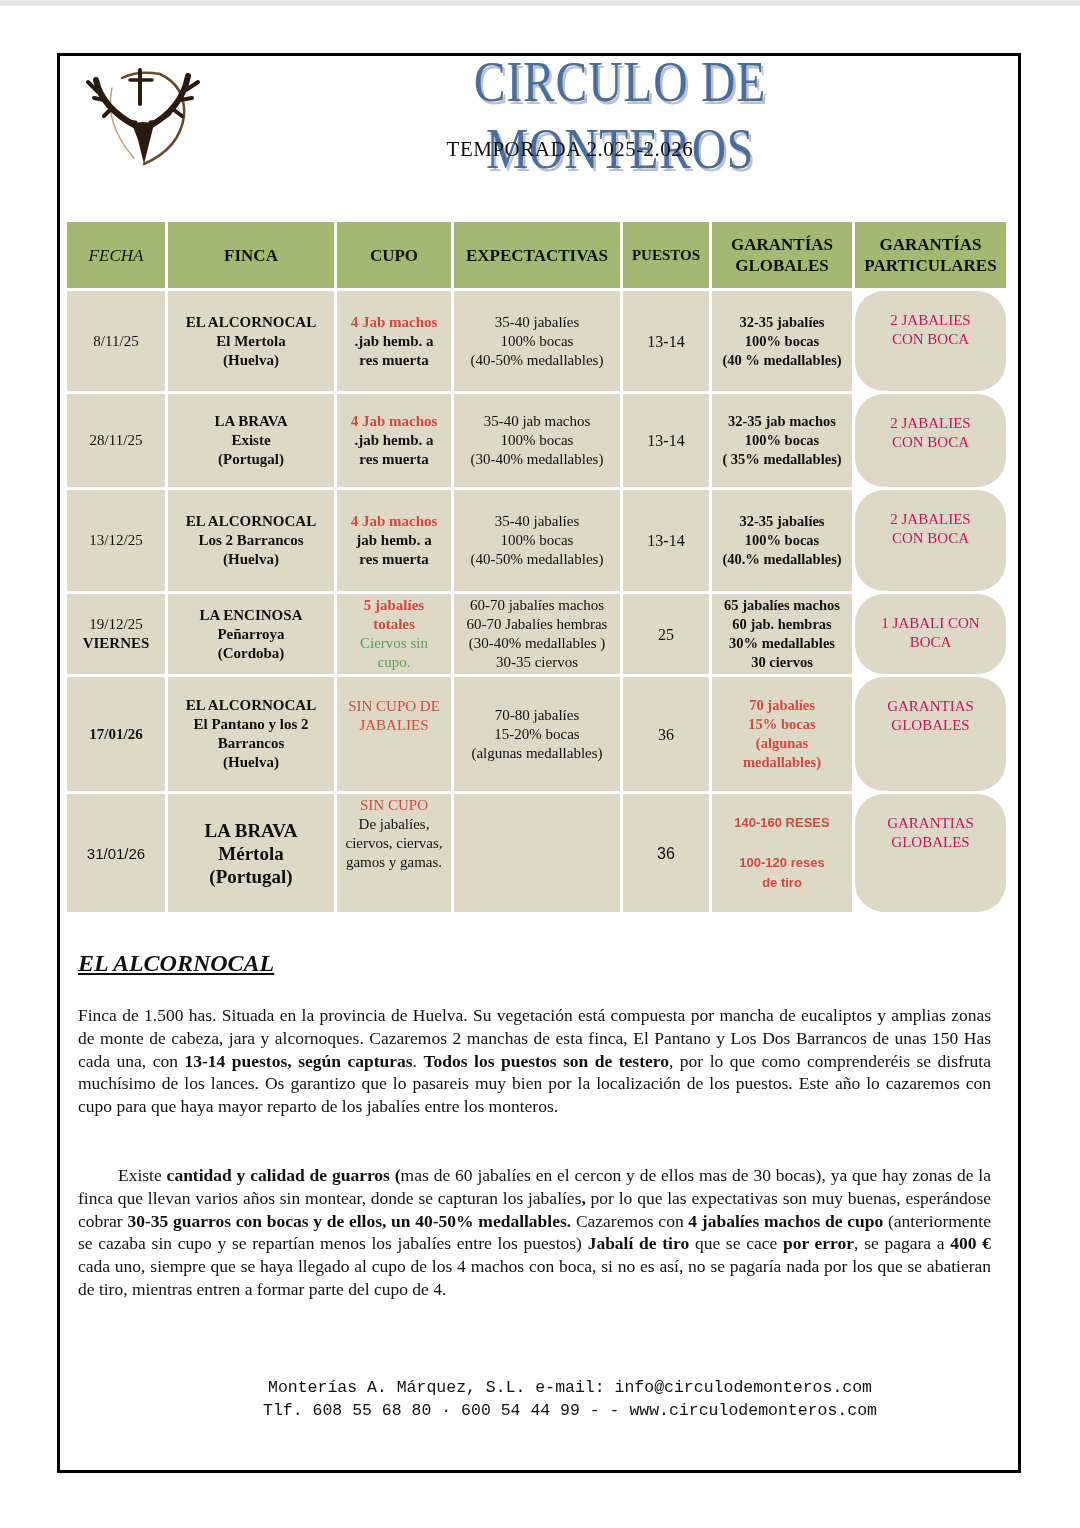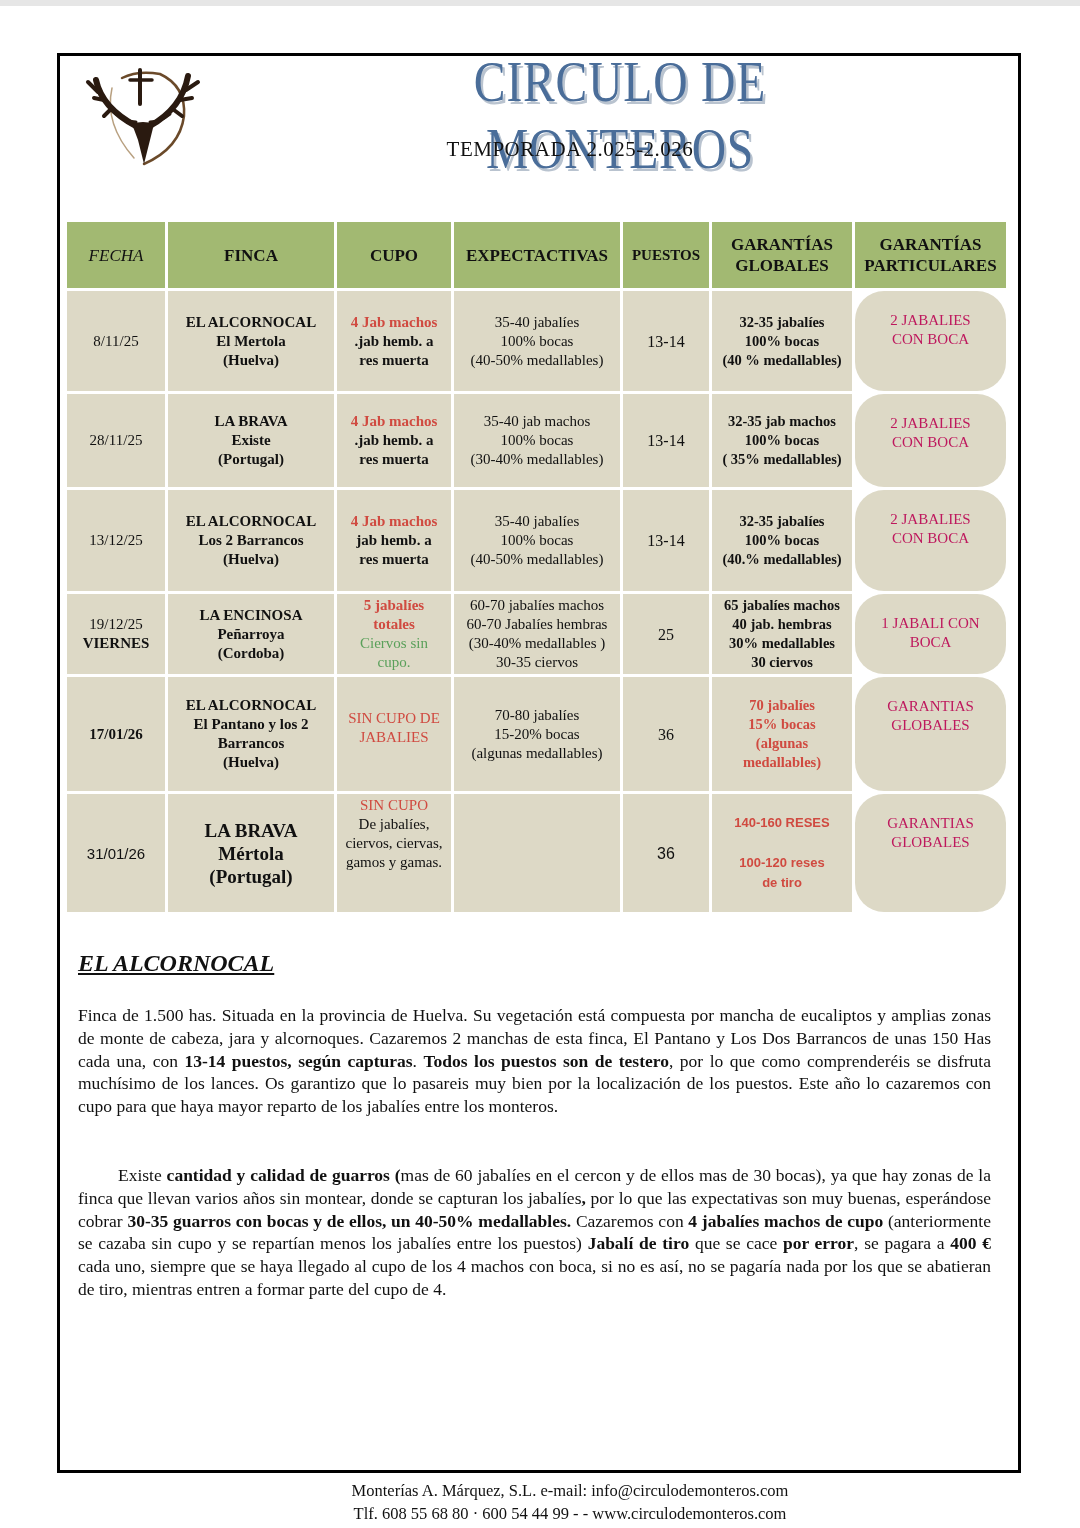--- a/index.html
+++ b/index.html
@@ -48,22 +48,22 @@
     position: absolute; left: 78px; top: 950px; font-size: 24px; font-style: italic; font-weight: bold;
     text-decoration: underline;
   }
   .para {
     position: absolute; left: 78px; width: 913px; font-size: 17.5px; line-height: 22.8px;
     text-align: justify; margin: 0;
   }
   .p1 { top: 1004px; }
   .p2 { top: 1164px; text-indent: 40px; }
   .footer {
-    position: absolute; left: 260px; top: 1479px; width: 620px; text-align: center;
-    font-family: Liberation Serif, serif; font-size: 16.5px; line-height: 23px; color: #111;
+    position: absolute; left: 260px; top: 1376px; width: 620px; text-align: center;
+    font-family: Liberation Mono, monospace; font-size: 16.5px; line-height: 23px; color: #111;
   }
 </style>
 </head>
 <body>
 
 <div class="topbar"></div>
 <div class="frame"></div>
 
 <svg class="logo" viewBox="0 0 122 106">
   <g fill="none" stroke="#2a1a10" stroke-linecap="round">
@@ -219,40 +219,40 @@
         </td>
         <td>
           <div>60-70 jabalíes machos</div>
           <div>60-70 Jabalíes hembras</div>
           <div>(30-40% medallables )</div>
           <div>30-35 ciervos</div>
         </td>
         <td style="font-size: 16px;">25</td>
         <td class="b" style="font-size: 14.5px; line-height: 19px;">
           <div>65 jabalíes machos</div>
-          <div>40 jab. hembras</div>
+          <div>60 jab. hembras</div>
           <div>30% medallables</div>
           <div>30 ciervos</div>
         </td>
         <td class="part">
           <div>1 JABALI CON</div>
           <div>BOCA</div>
         </td>
       </tr>
       <tr style="height: 114px;">
         <td class="b">
           <div>17/01/26</div>
         </td>
         <td class="finca">
           <div>EL ALCORNOCAL</div>
           <div>El Pantano y los 2</div>
           <div>Barrancos</div>
           <div>(Huelva)</div>
         </td>
-        <td class="cupo" style="font-weight: normal; vertical-align: top; padding-top: 32px;">
+        <td class="cupo" style="font-weight: normal; vertical-align: top; padding-top: 20px;">
           <div class="red">SIN CUPO DE</div>
           <div class="red">JABALIES</div>
         </td>
         <td>
           <div>70-80 jabalíes</div>
           <div>15-20% bocas</div>
           <div>(algunas  medallables)</div>
         </td>
         <td style="font-size: 16px;">36</td>
         <td class="b red" style="font-size: 14.5px; line-height: 19px; margin-left: 48px;">

